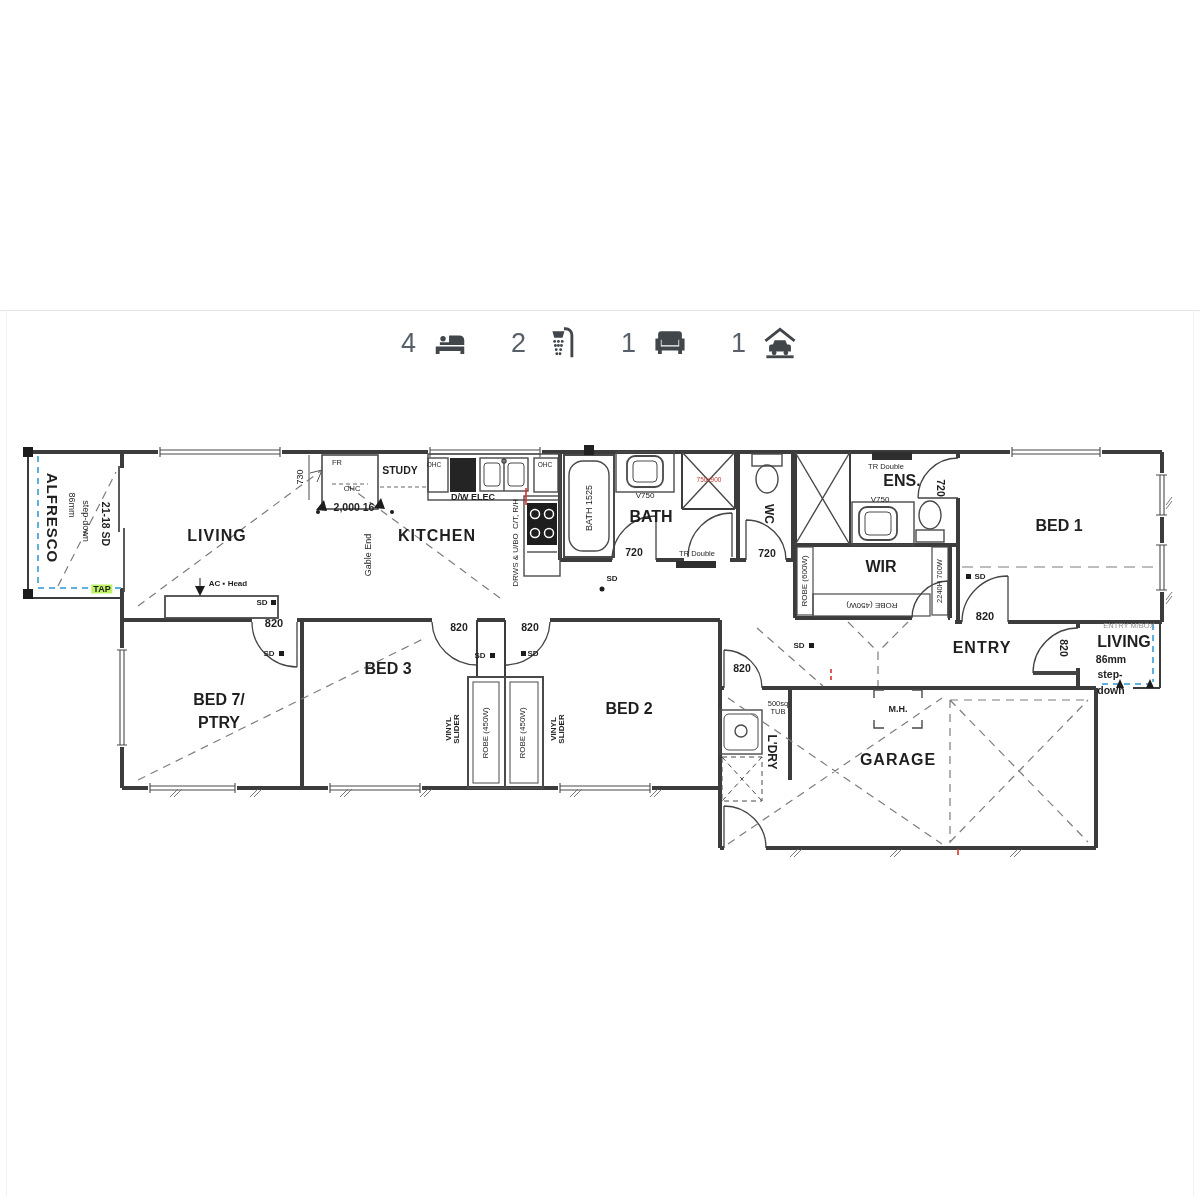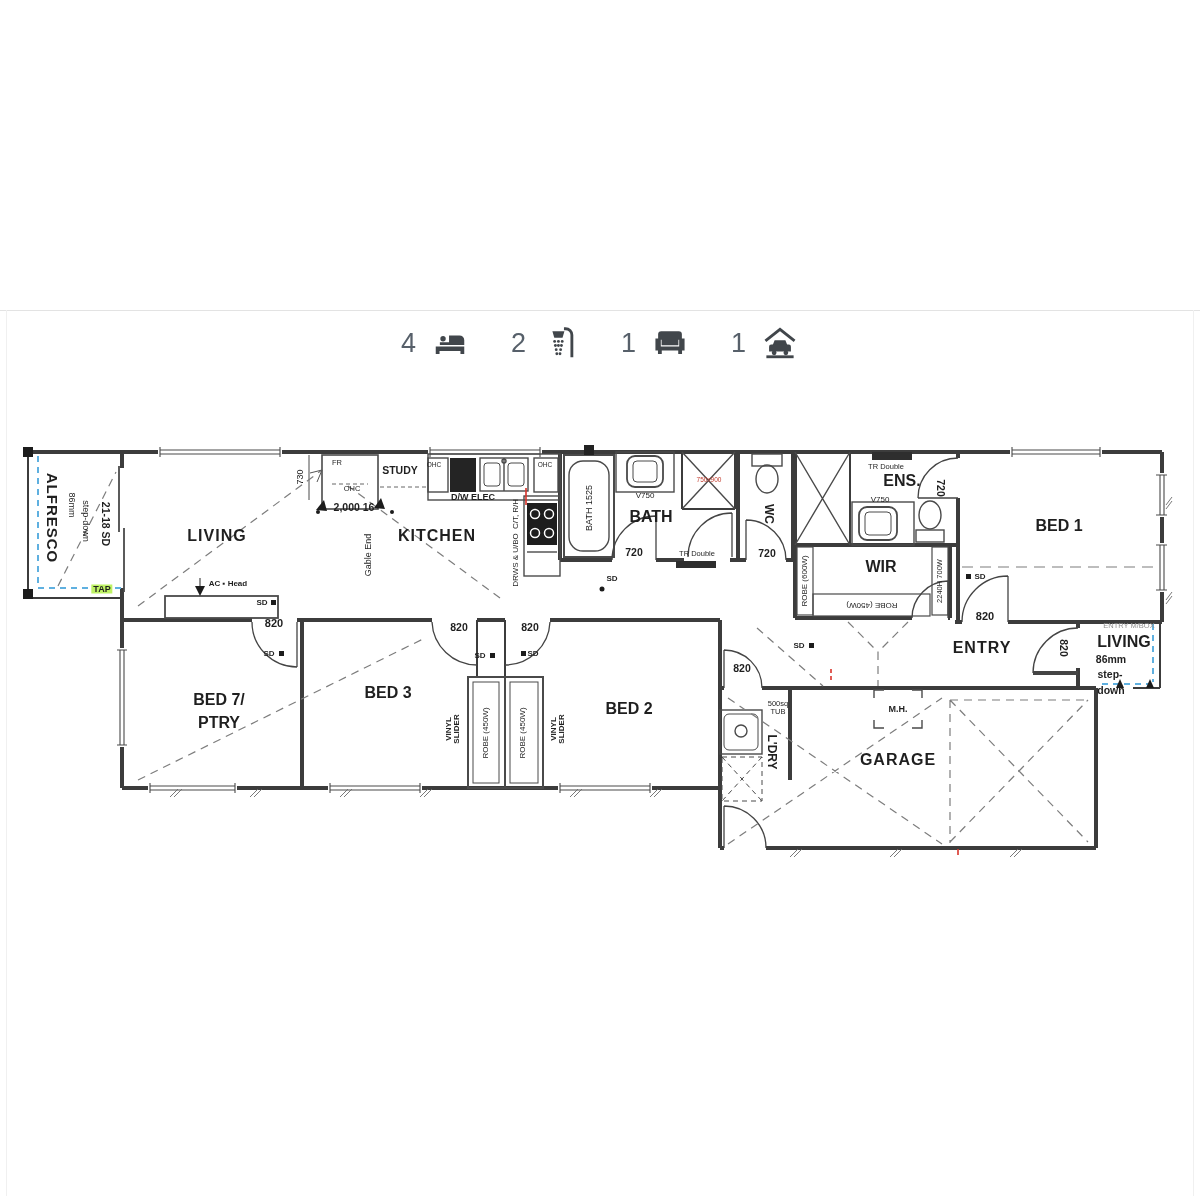--- a/index.html
+++ b/index.html
@@ -330,21 +330,21 @@
     <div class="lbl s10 b" style="left:742px;top:668px">820</div>
     <div class="lbl r90 s10 b" style="left:1064px;top:648px">820</div>
     <div class="lbl s7 gray" style="left:1129px;top:626px">ENTRY M/BOX</div>
     <div class="lbl s14 b" style="left:1124px;top:642px">LIVING</div>
     <div class="lbl s10 b" style="left:1111px;top:659px">86mm</div>
     <div class="lbl s10 b" style="left:1110px;top:674px">step-</div>
     <div class="lbl s10 b" style="left:1111px;top:690px">down</div>
 
     <div class="lbl s16 b" style="left:219px;top:700px">BED 7/</div>
     <div class="lbl s16 b" style="left:219px;top:723px">PTRY</div>
-    <div class="lbl s16 b" style="left:388px;top:693px">BED 3</div>
+    <div class="lbl s16 b" style="left:388px;top:669px">BED 3</div>
     <div class="lbl s16 b" style="left:629px;top:709px">BED 2</div>
     <div class="lbl s10 b" style="left:459px;top:627px">820</div>
     <div class="lbl s10 b" style="left:530px;top:627px">820</div>
     <div class="lbl s8 b" style="left:480px;top:656px">SD</div>
     <div class="lbl s8 b" style="left:533px;top:654px">SD</div>
     <div class="lbl rm90 s8 b" style="left:453px;top:729px"><span>VINYL</span><br><span>SLIDER</span></div>
     <div class="lbl rm90 s8" style="left:486px;top:733px">ROBE (450W)</div>
     <div class="lbl rm90 s8" style="left:523px;top:733px">ROBE (450W)</div>
     <div class="lbl rm90 s8 b" style="left:558px;top:729px"><span>VINYL</span><br><span>SLIDER</span></div>
 

